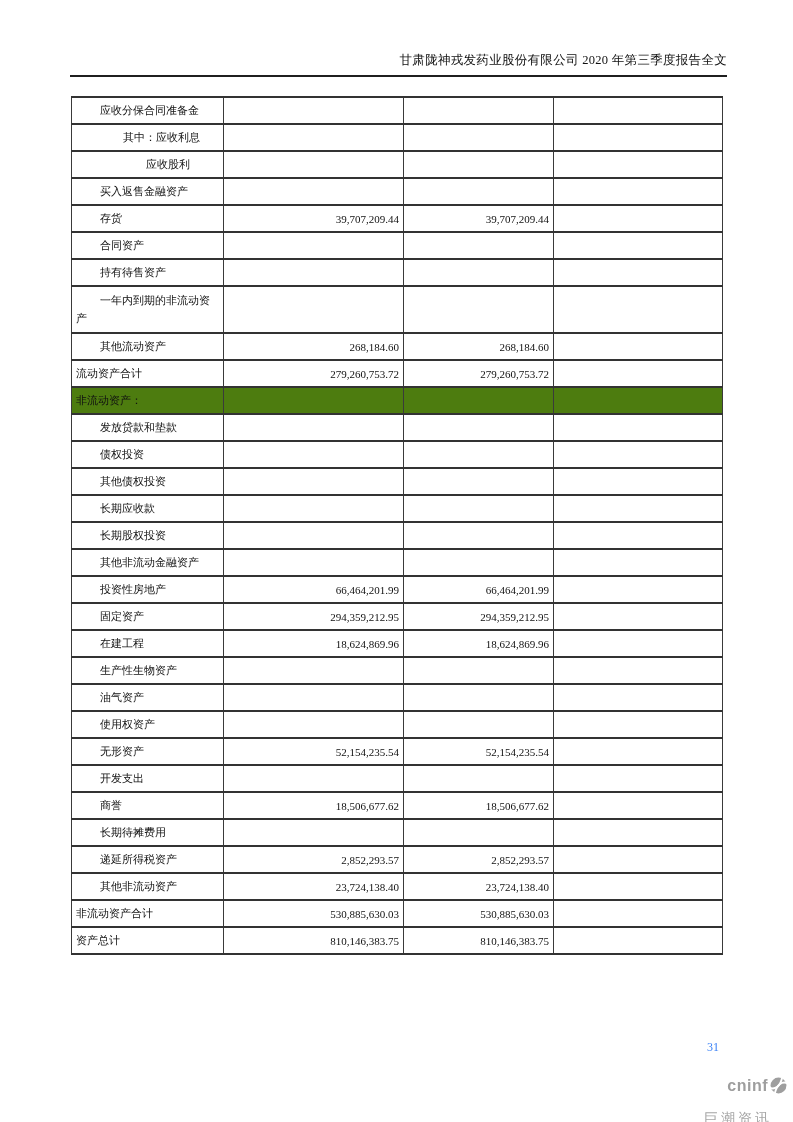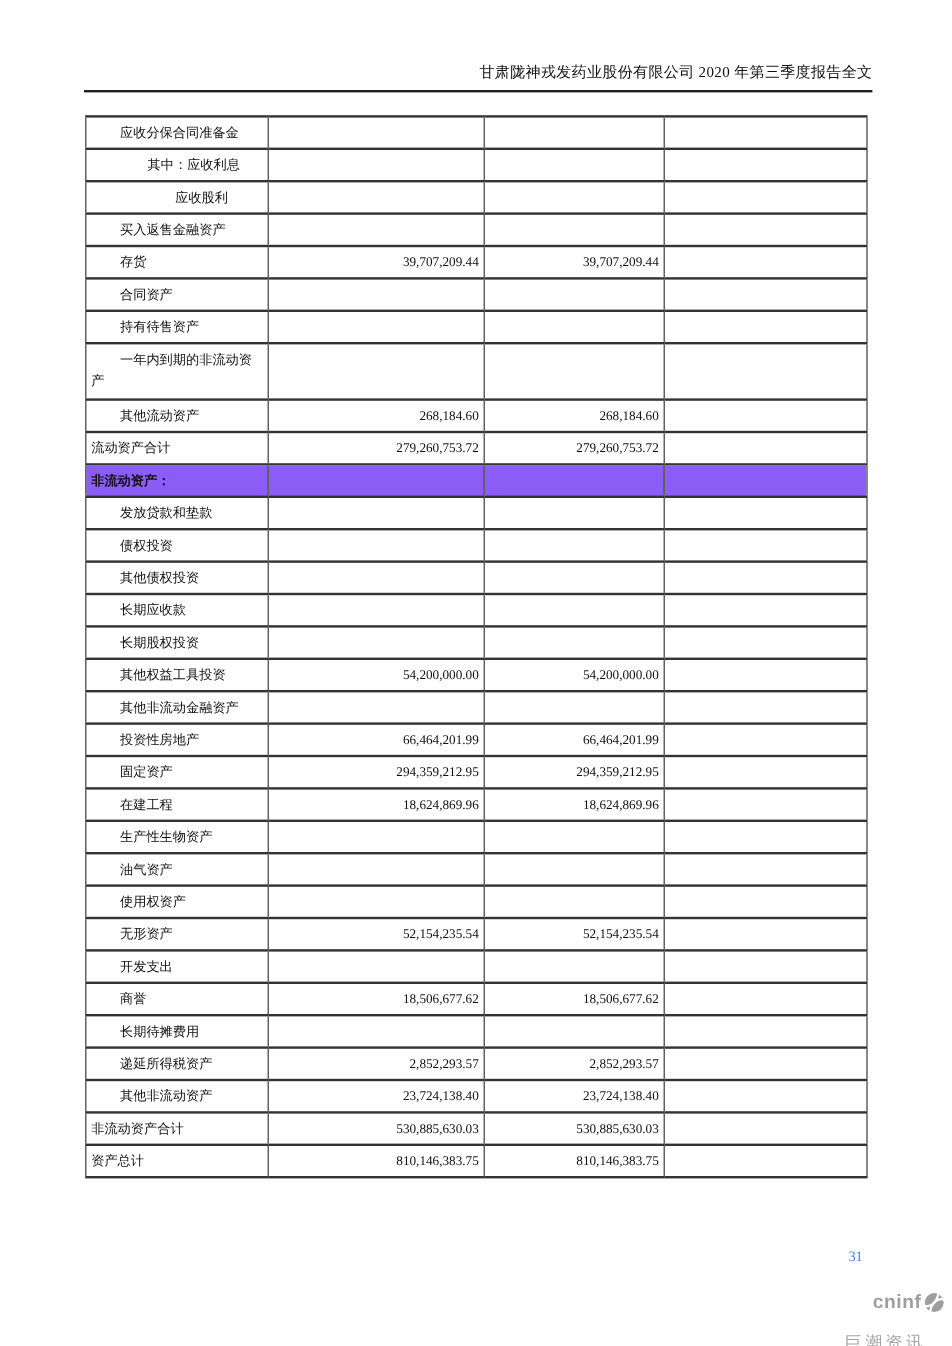--- a/index.html
+++ b/index.html
@@ -46,21 +46,21 @@
   }
   td.label-cell{
     background:#e7e7e7;
     text-align:left;
   }
   td.num{
     text-align:right;
     padding-right:5px;
     font-variant-numeric:tabular-nums;
   }
-  tr.section td{background:#8b5cf6;font-weight:bold;}
+  tr.section td{background:#4d7c0f;}
   tr.tall td{height:45px;}
   tr.tall td.label-cell{
     padding-left:4px !important;
     text-indent:24px;
     line-height:1.6;
     vertical-align:middle;
   }
   .indent-0{padding-left:4px !important;}
   .indent-1{padding-left:28px !important;}
   .indent-2{padding-left:51px !important;}
@@ -321,34 +321,20 @@
     </tr>
         <tr>
       <td class="label-cell indent-1">
         <span>长期股权投资</span>
       </td>
       <td class="num">
         <span></span>
       </td>
       <td class="num">
         <span></span>
-      </td>
-      <td class="num">
-        <span></span>
-      </td>
-    </tr>
-        <tr>
-      <td class="label-cell indent-1">
-        <span>其他权益工具投资</span>
-      </td>
-      <td class="num">
-        <span>54,200,000.00</span>
-      </td>
-      <td class="num">
-        <span>54,200,000.00</span>
       </td>
       <td class="num">
         <span></span>
       </td>
     </tr>
         <tr>
       <td class="label-cell indent-1">
         <span>其他非流动金融资产</span>
       </td>
       <td class="num">

